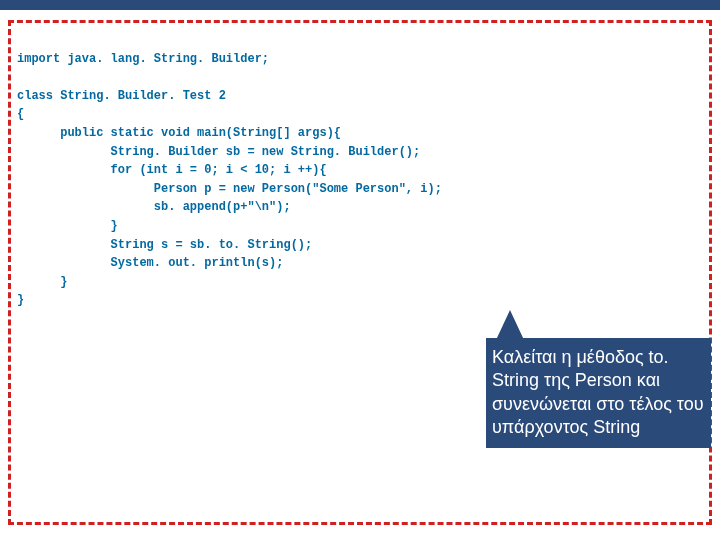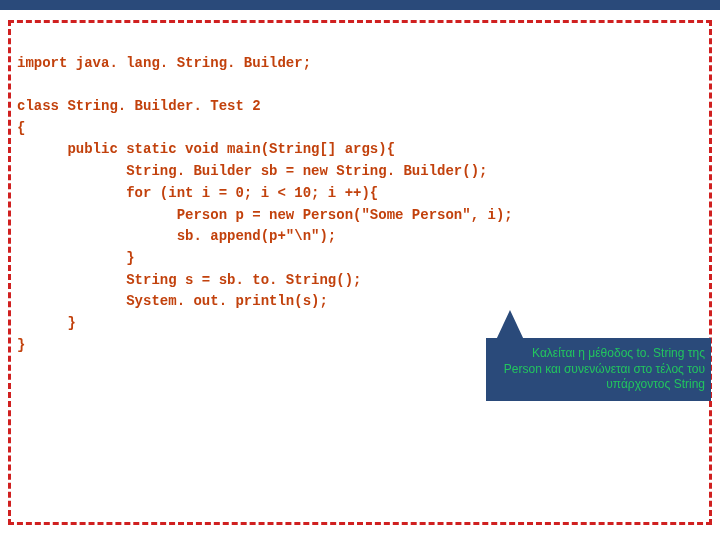--- a/index.html
+++ b/index.html
@@ -19,23 +19,23 @@
   .code-frame {
     position: absolute;
     top: 20px;
     left: 8px;
     right: 8px;
     bottom: 15px;
     border: 3px dashed #d02020;
     padding: 8px 6px;
   }
   .code {
-    font-size: 14px;
+    font-size: 12px;
     line-height: 1.55;
-    color: #c2410c;
+    color: #0369a1;
     white-space: pre;
     font-weight: bold;
   }
   .callout-wrap {
     position: absolute;
     top: 315px;
     left: 475px;
     width: 225px;
   }
   .callout-pointer {
@@ -43,25 +43,25 @@
     top: -28px;
     left: 10px;
     width: 0;
     height: 0;
     border-left: 14px solid transparent;
     border-right: 14px solid transparent;
     border-bottom: 30px solid #2a4a7a;
   }
   .callout-box {
     background: #2a4a7a;
-    color: #22c55e;
+    color: #ffffff;
     font-family: Arial, sans-serif;
-    font-size: 12px;
+    font-size: 18px;
     line-height: 1.3;
-    text-align: right;
+    text-align: left;
     padding: 8px 6px;
     font-weight: normal;
   }
 </style>
 </head>
 <body>
 
 <div class="top-bar"></div>
 
 <div class="code-frame">

